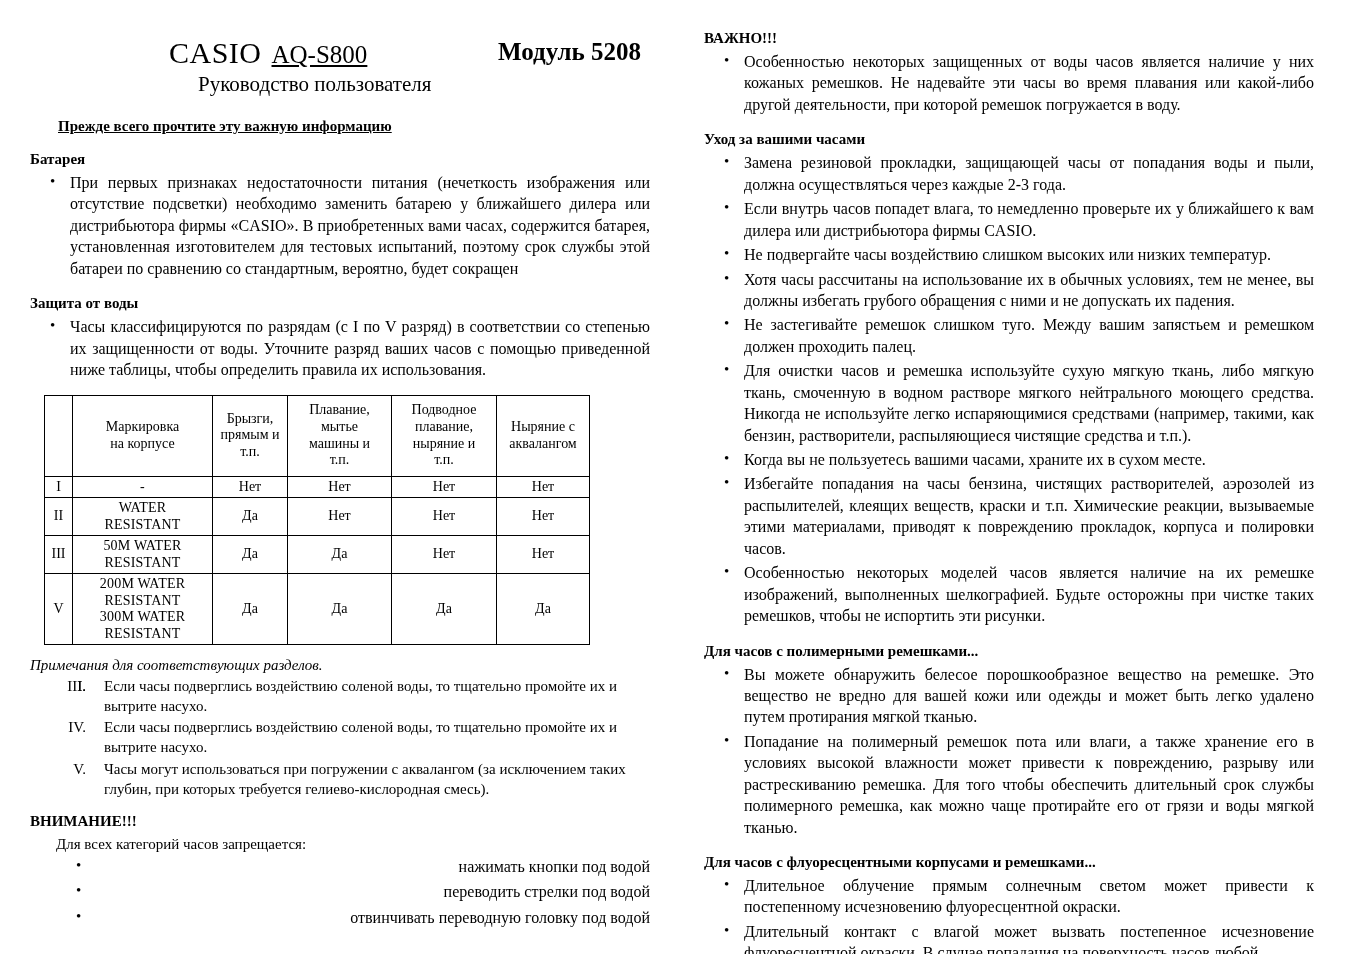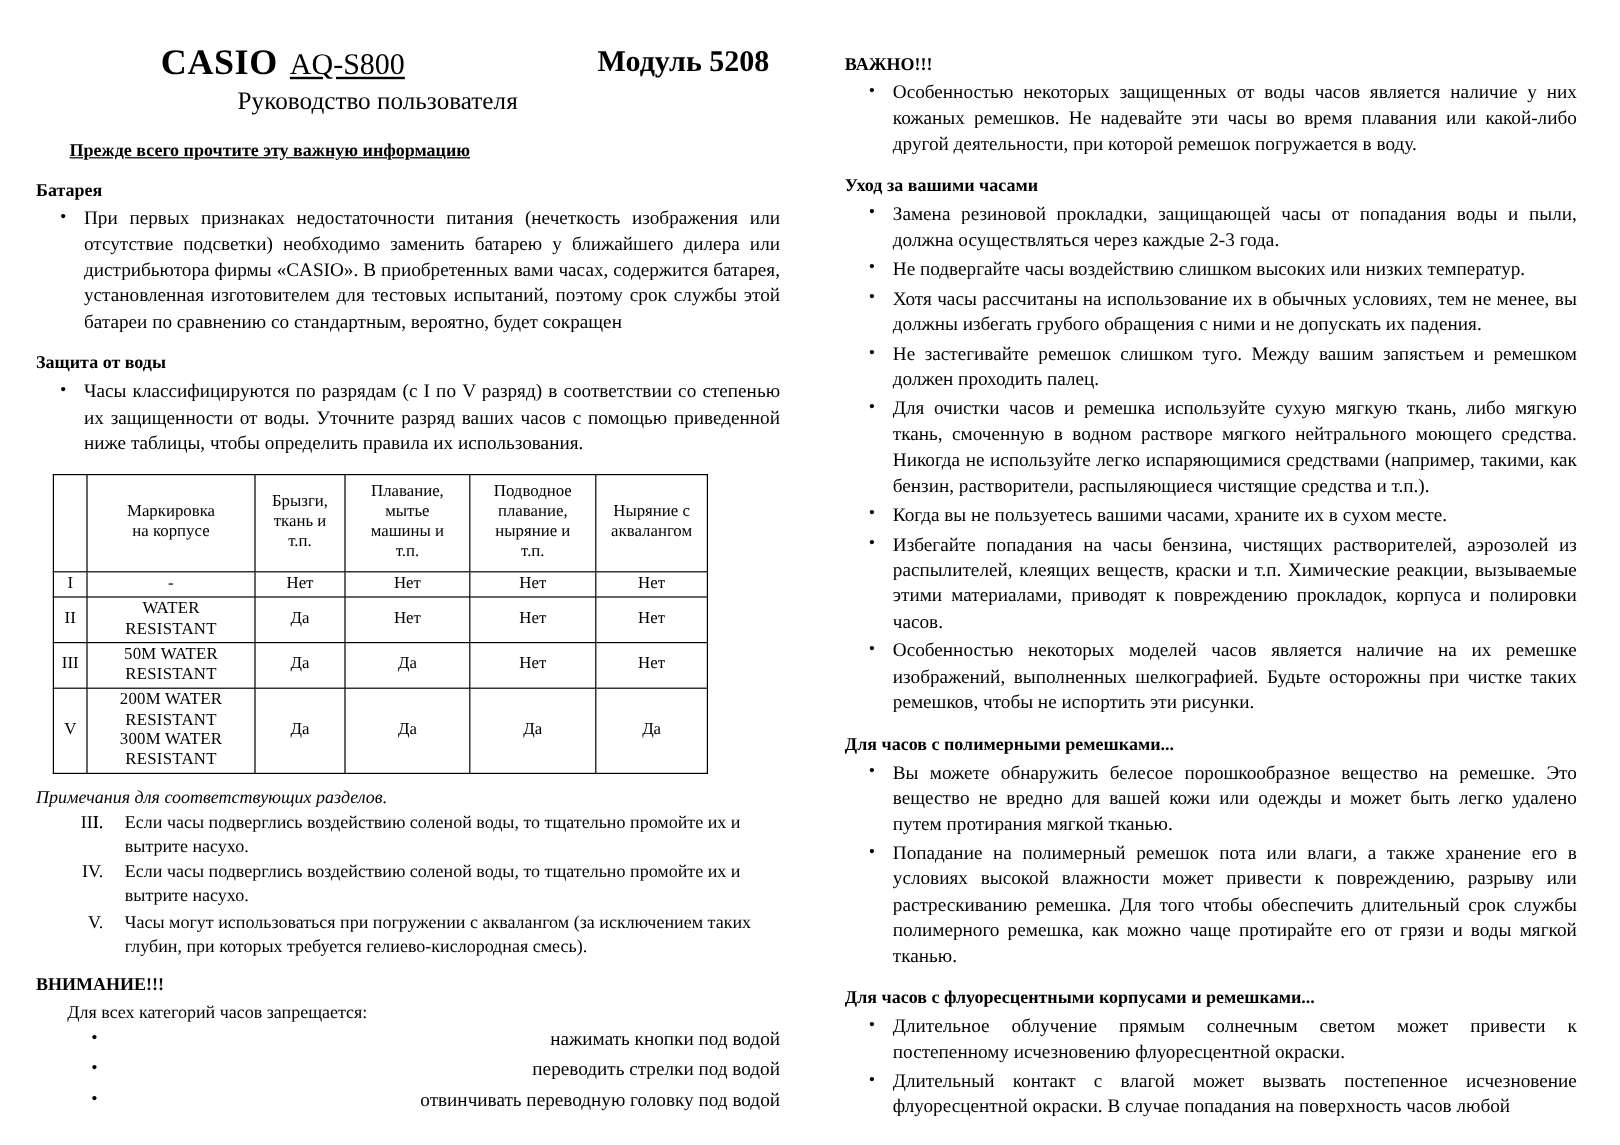--- a/index.html
+++ b/index.html
@@ -70,22 +70,23 @@
     padding-left: 2px;
   }
   .brand-line {
     position: absolute;
     left: 104px;
     top: 6px;
     white-space: nowrap;
   }
   .brand-casio {
     font-size: 30px;
-    font-weight: bold;
+    font-weight: normal;
     letter-spacing: 0.5px;
+    margin-left: 35px;
   }
   .brand-model {
     font-size: 25px;
     font-weight: normal;
     margin-left: 10px;
     text-decoration: underline;
   }
   .brand-sub {
     position: absolute;
     left: 168px;
@@ -201,21 +202,21 @@
     margin: 2px 0 2px 26px;
     line-height: 1.34;
   }
   ul.bullets.attn > li {
     padding-left: 76px;
     margin-bottom: 4px;
   }
   ul.bullets.attn > li::before { left: 46px; }
 
   
-  .col-right h2.sec:first-child { margin-top: 16px; }
+  .col-right h2.sec:first-child { margin-top: 0; }
   .col-right ul.bullets > li { margin-bottom: 3px; }
 </style>
 </head>
 <body>
 
 <div class="page">
   <div class="columns">
 
     <div class="col-left">
 
@@ -251,21 +252,21 @@
         </colgroup>
         <thead>
           <tr>
             <th class="hdr-cell"></th>
             <th class="hdr-cell">
               <span>Маркировка</span><br>
               <span>на корпусе</span>
             </th>
             <th class="hdr-cell">
               <span>Брызги,</span><br>
-              <span>ткань и</span><br>
+              <span>прямым и</span><br>
               <span>т.п.</span>
             </th>
             <th class="hdr-cell">
               <span>Плавание,</span><br>
               <span>мытье</span><br>
               <span>машины и</span><br>
               <span>т.п.</span>
             </th>
             <th class="hdr-cell">
               <span>Подводное</span><br>
@@ -361,20 +362,21 @@
     <div class="col-right">
 
       <h2 class="sec">ВАЖНО!!!</h2>
       <ul class="bullets">
         <li>Особенностью некоторых защищенных от воды часов является наличие у них кожаных  ремешков. Не надевайте эти часы во время плавания или какой-либо другой деятельности, при которой ремешок погружается в воду.</li>
       </ul>
 
       <h2 class="sec">Уход за вашими часами</h2>
       <ul class="bullets">
         <li>Замена резиновой прокладки, защищающей часы от попадания воды и пыли, должна осуществляться через каждые 2-3 года.</li>
+        <li>Если внутрь часов попадет влага, то немедленно проверьте их у ближайшего к вам дилера или дистрибьютора фирмы CASIO.</li>
         <li>Не подвергайте часы воздействию слишком высоких или низких температур.</li>
         <li>Хотя часы рассчитаны на использование их в обычных условиях, тем не менее, вы должны избегать грубого обращения с ними и не допускать их падения.</li>
         <li>Не застегивайте ремешок слишком туго. Между вашим запястьем и ремешком должен проходить палец.</li>
         <li>Для очистки часов и ремешка используйте сухую мягкую ткань, либо мягкую ткань, смоченную в водном растворе мягкого нейтрального моющего средства. Никогда не используйте легко испаряющимися средствами (например, такими, как бензин, растворители, распыляющиеся чистящие средства и т.п.).</li>
         <li>Когда вы не пользуетесь вашими часами, храните их в сухом месте.</li>
         <li>Избегайте попадания на часы бензина, чистящих растворителей, аэрозолей из распылителей, клеящих веществ, краски и т.п. Химические реакции, вызываемые этими материалами, приводят к повреждению прокладок, корпуса и полировки часов.</li>
         <li>Особенностью некоторых моделей часов является наличие на их ремешке изображений, выполненных шелкографией. Будьте осторожны при чистке таких ремешков, чтобы не испортить эти рисунки.</li>
       </ul>
 
       <h2 class="sec">Для часов с полимерными ремешками...</h2>

